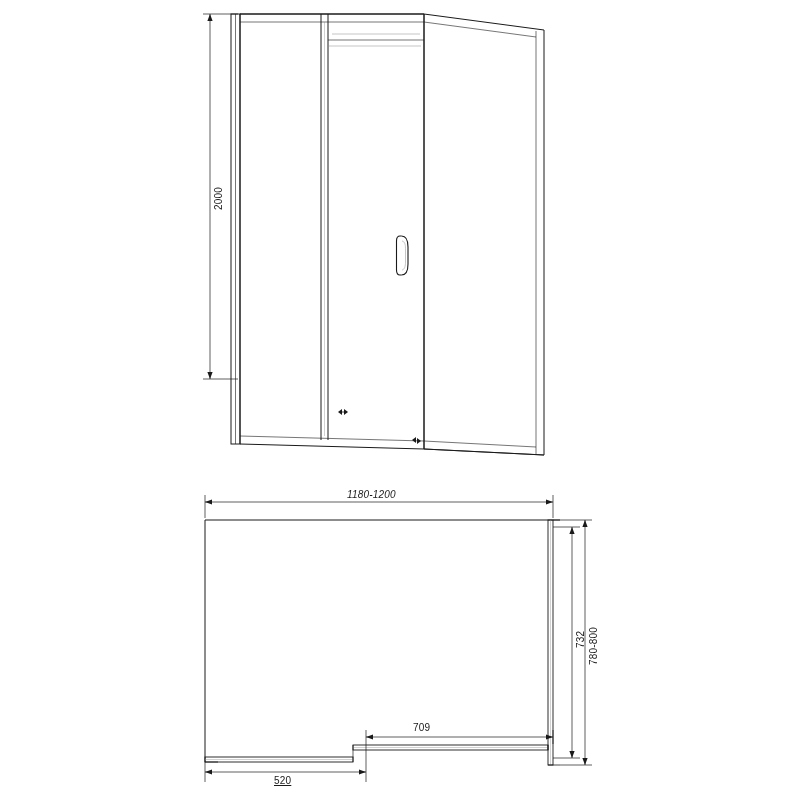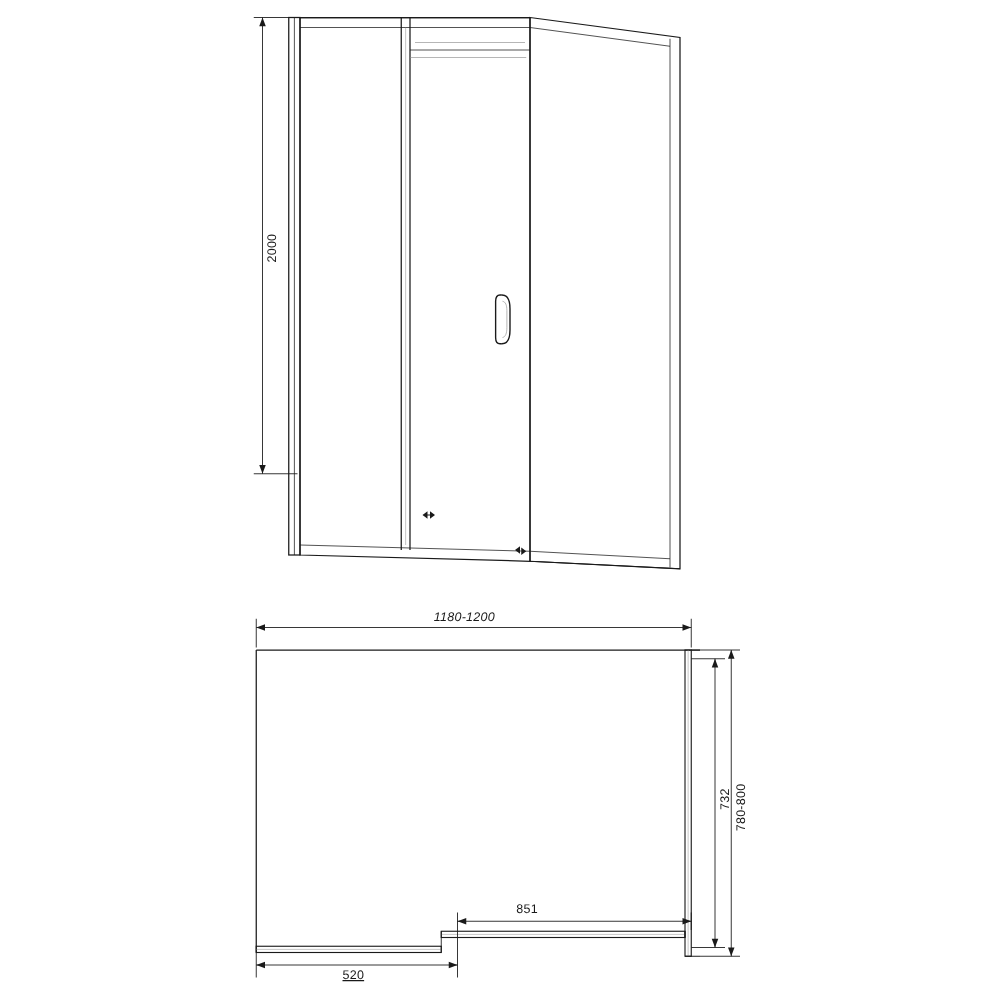--- a/index.html
+++ b/index.html
@@ -170,17 +170,17 @@
   </svg>
 
   <div class="dim-label vert" style="left:213px; top:210px;">2000</div>
 
   <div class="dim-label" style="left:347px; top:489px;font-style:italic;">1180-1200</div>
 
   <div class="dim-label vert" style="left:575px; top:648px;">732</div>
 
   <div class="dim-label vert" style="left:588px; top:665px;">780-800</div>
 
-  <div class="dim-label" style="left:413px; top:722px;">851</div>
+  <div class="dim-label" style="left:413px; top:722px;">709</div>
 
   <div class="dim-label" style="left:274px; top:775px;text-decoration:underline;">520</div>
 
 </div>
 
 </body></html>

